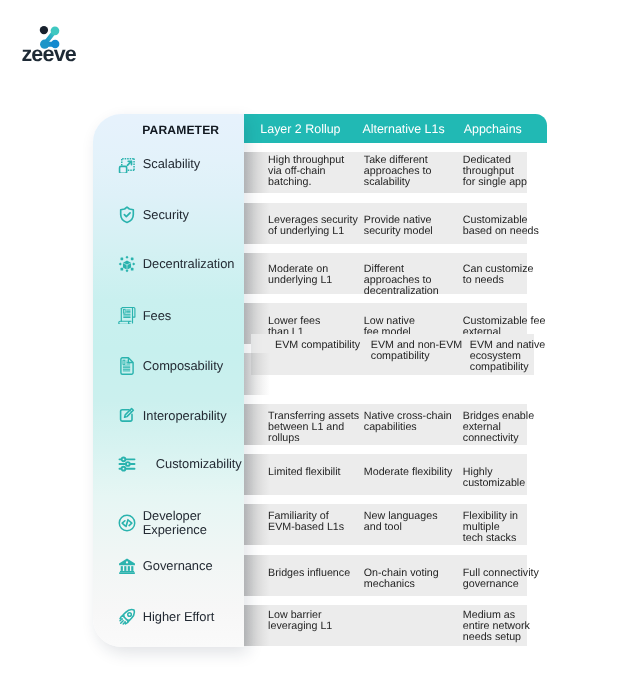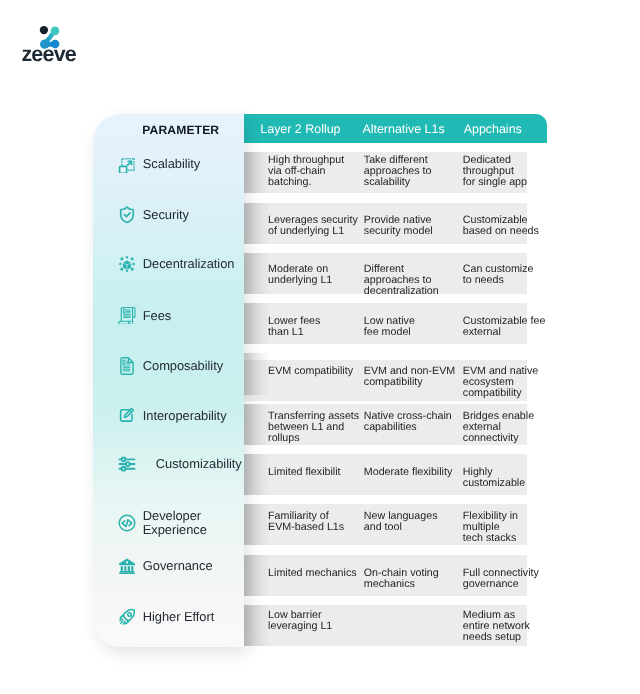--- a/index.html
+++ b/index.html
@@ -142,21 +142,21 @@
           <div class="cell" style="left: 120px; top: 12.5px;">
             <div class="ln">Low native</div>
             <div class="ln">fee model</div>
           </div>
           <div class="cell" style="left: 219px; top: 12.5px;">
             <div class="ln">Customizable fee</div>
             <div class="ln">external</div>
           </div>
         </div>
         <div class="rowshade" style="top: 303.1px;"></div>
-        <div class="grow" style="top: 360px;">
+        <div class="grow" style="top: 334px; margin-left: 7px;">
           <div class="cell" style="left: 24.3px; top: 6.3px;">
             <div class="ln">EVM compatibility</div>
           </div>
           <div class="cell" style="left: 120px; top: 6.3px;">
             <div class="ln">EVM and non-EVM</div>
             <div class="ln">compatibility</div>
           </div>
           <div class="cell" style="left: 219px; top: 6.3px;">
             <div class="ln">EVM and native</div>
             <div class="ln">ecosystem</div>
@@ -205,21 +205,21 @@
           </div>
           <div class="cell" style="left: 219px; top: 7px;">
             <div class="ln">Flexibility in</div>
             <div class="ln">multiple</div>
             <div class="ln">tech stacks</div>
           </div>
         </div>
         <div class="rowshade" style="top: 504.3px;"></div>
         <div class="grow" style="top: 554.6px;">
           <div class="cell" style="left: 24.3px; top: 13px;">
-            <div class="ln">Limited mechanics</div>
+            <div class="ln">Bridges influence</div>
           </div>
           <div class="cell" style="left: 120px; top: 13px;">
             <div class="ln">On-chain voting</div>
             <div class="ln">mechanics</div>
           </div>
           <div class="cell" style="left: 219px; top: 13px;">
             <div class="ln">Full connectivity</div>
             <div class="ln">governance</div>
           </div>
         </div>

